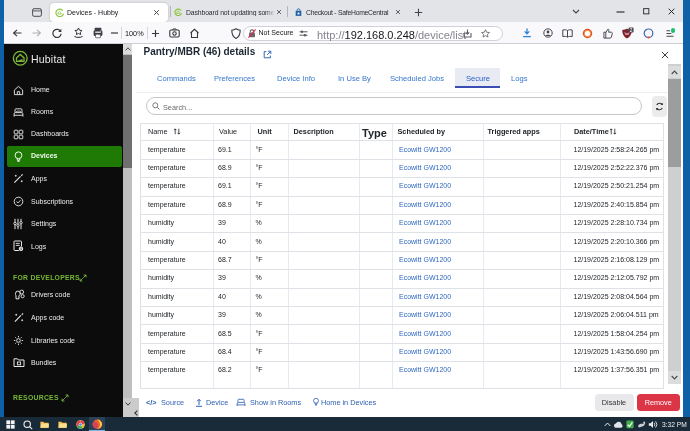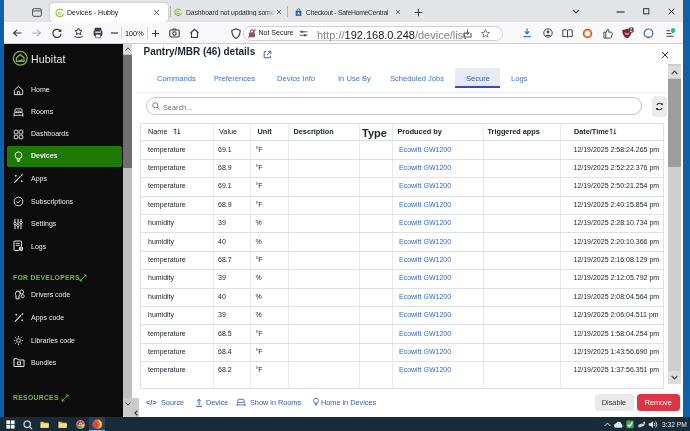--- a/index.html
+++ b/index.html
@@ -300,21 +300,21 @@
  <path d="M2.2 14.5 V10.5 H6.2 Z" fill="#303030"></path>
 </svg>
 
 <div class="a" style="left:140px;top:122.5px;width:524px;height:266px;border:1px solid #dee2e6;box-sizing:border-box"></div>
 
 <div class="a" style="left:148px;top:127px;font-size:7.3px;font-weight:400;color:#212529">Name</div>
 <div class="a" style="left:219px;top:127px;font-size:7.3px;font-weight:400;color:#212529">Value</div>
 <div class="a" style="left:257.5px;top:127px;font-size:7.3px;font-weight:700;color:#212529">Unit</div>
 <div class="a" style="left:293.5px;top:127px;font-size:7.3px;font-weight:700;color:#212529">Description</div>
 <div class="a" style="left:362px;top:127px;font-size:11px;font-weight:700;color:#212529">Type</div>
-<div class="a" style="left:397.5px;top:127px;font-size:7.3px;font-weight:700;color:#212529">Produced by</div>
+<div class="a" style="left:397.5px;top:127px;font-size:7.3px;font-weight:700;color:#212529">Scheduled by</div>
 <div class="a" style="left:487.5px;top:127px;font-size:7.3px;font-weight:700;color:#212529">Triggered apps</div>
 <div class="a" style="left:574px;top:127px;font-size:7.3px;font-weight:700;color:#212529">Date/Time</div>
 <svg class="a" style="left:173px;top:127.5px" width="8" height="7" viewBox="0 0 8 7">
       <path d="M2.2 6.3 V1 M1 2.2 L2.2 0.8 L3.4 2.2 M5.8 0.7 V6 M4.6 4.8 L5.8 6.2 L7 4.8" fill="none" stroke="#212529" stroke-width="0.8"></path>
     </svg>
 <svg class="a" style="left:609px;top:127.5px" width="8" height="7" viewBox="0 0 8 7">
       <path d="M2.2 6.3 V1 M1 2.2 L2.2 0.8 L3.4 2.2 M5.8 0.7 V6 M4.6 4.8 L5.8 6.2 L7 4.8" fill="none" stroke="#212529" stroke-width="0.8"></path>
     </svg>
 
 <div class="a" style="left:213px;top:123px;width:1px;height:265px;background:#e7eaee"></div>

